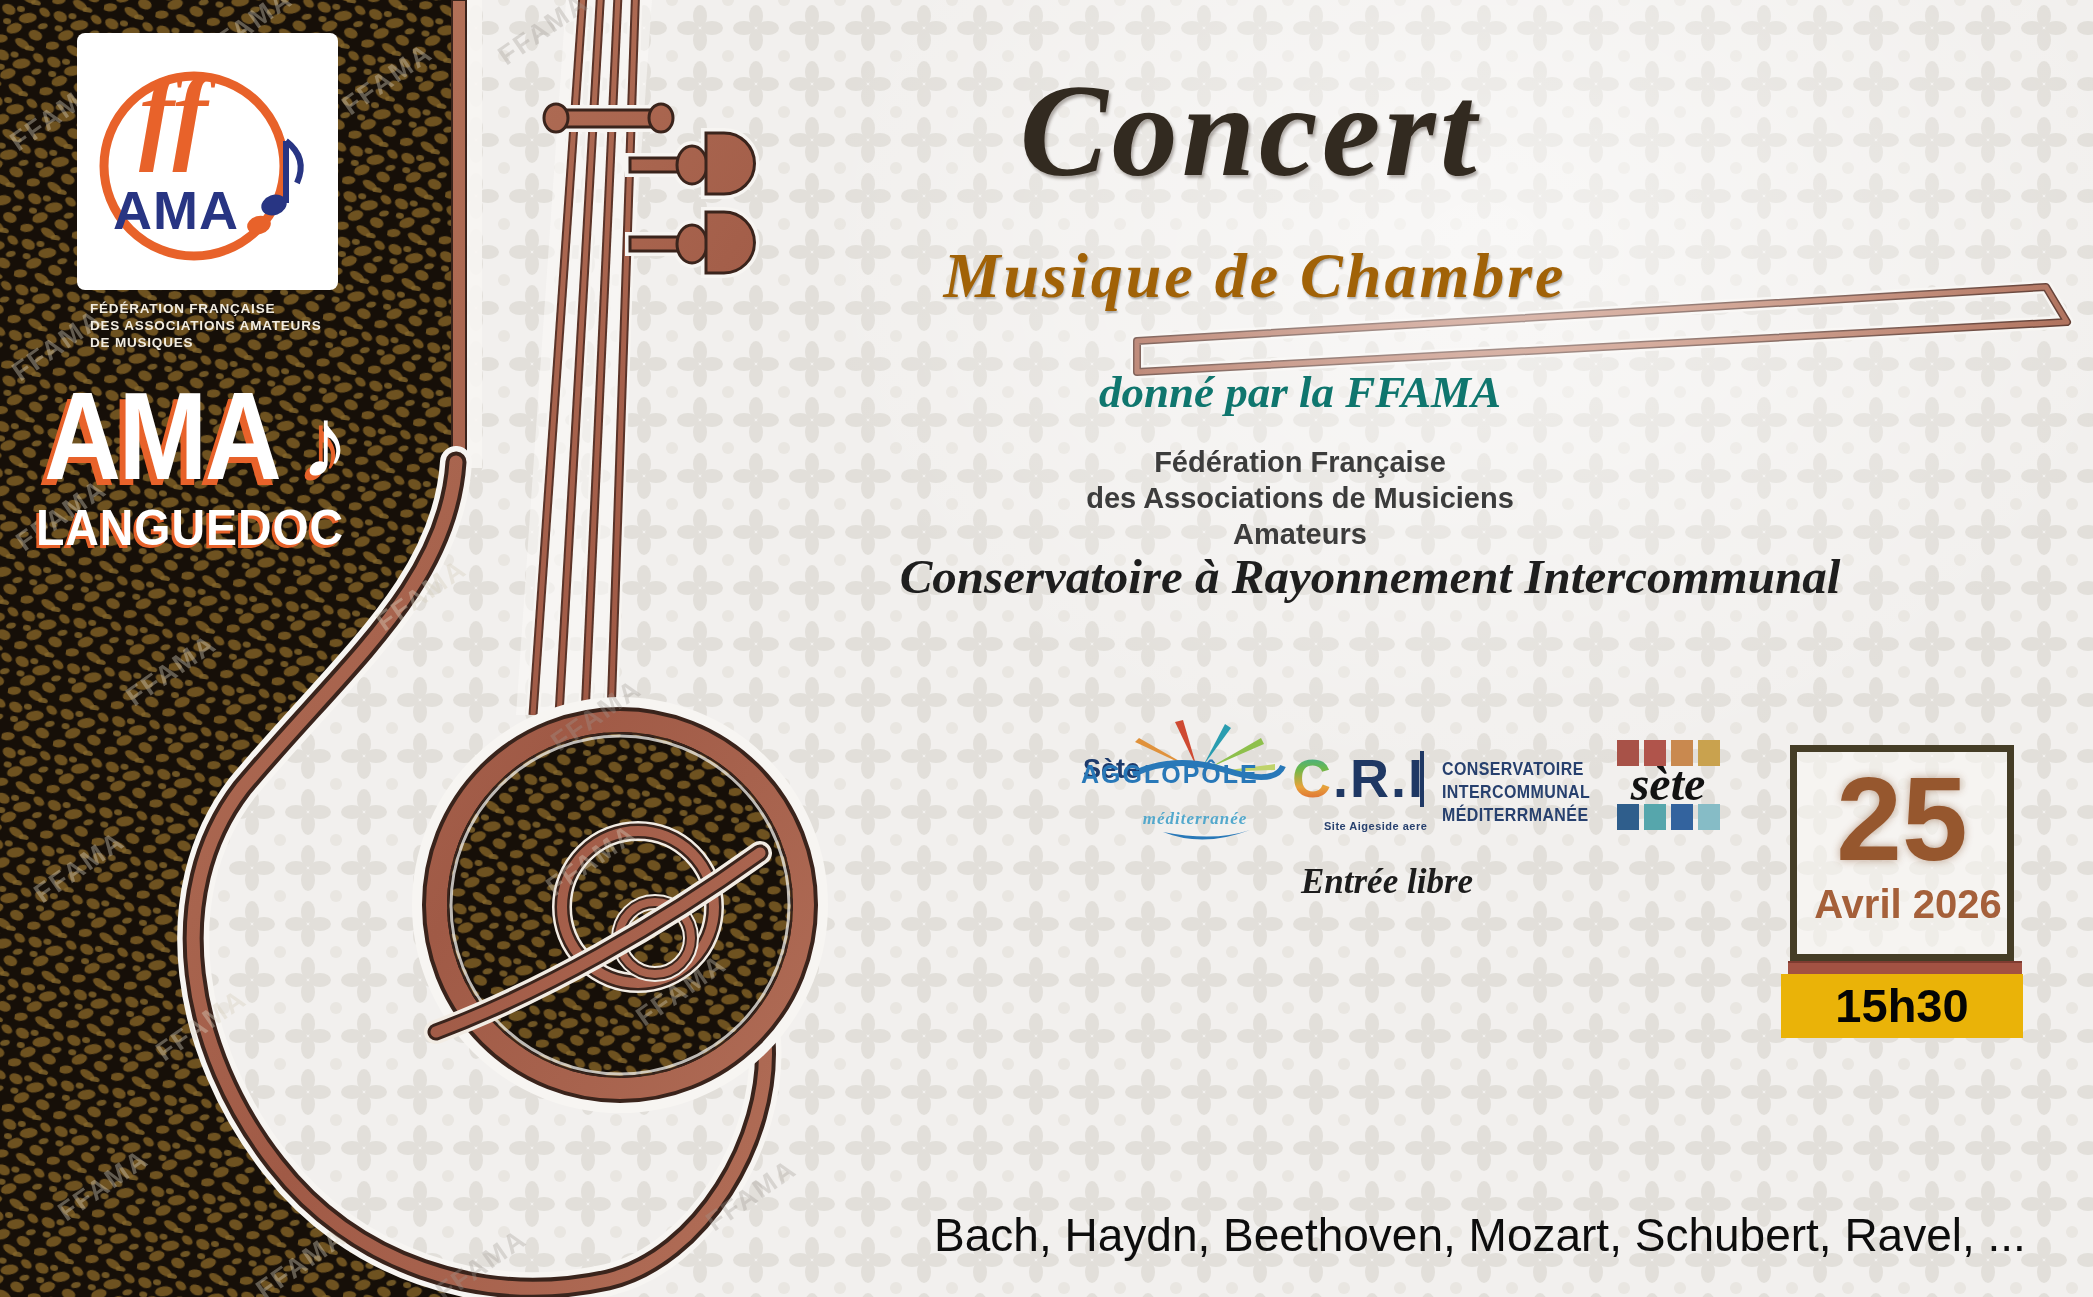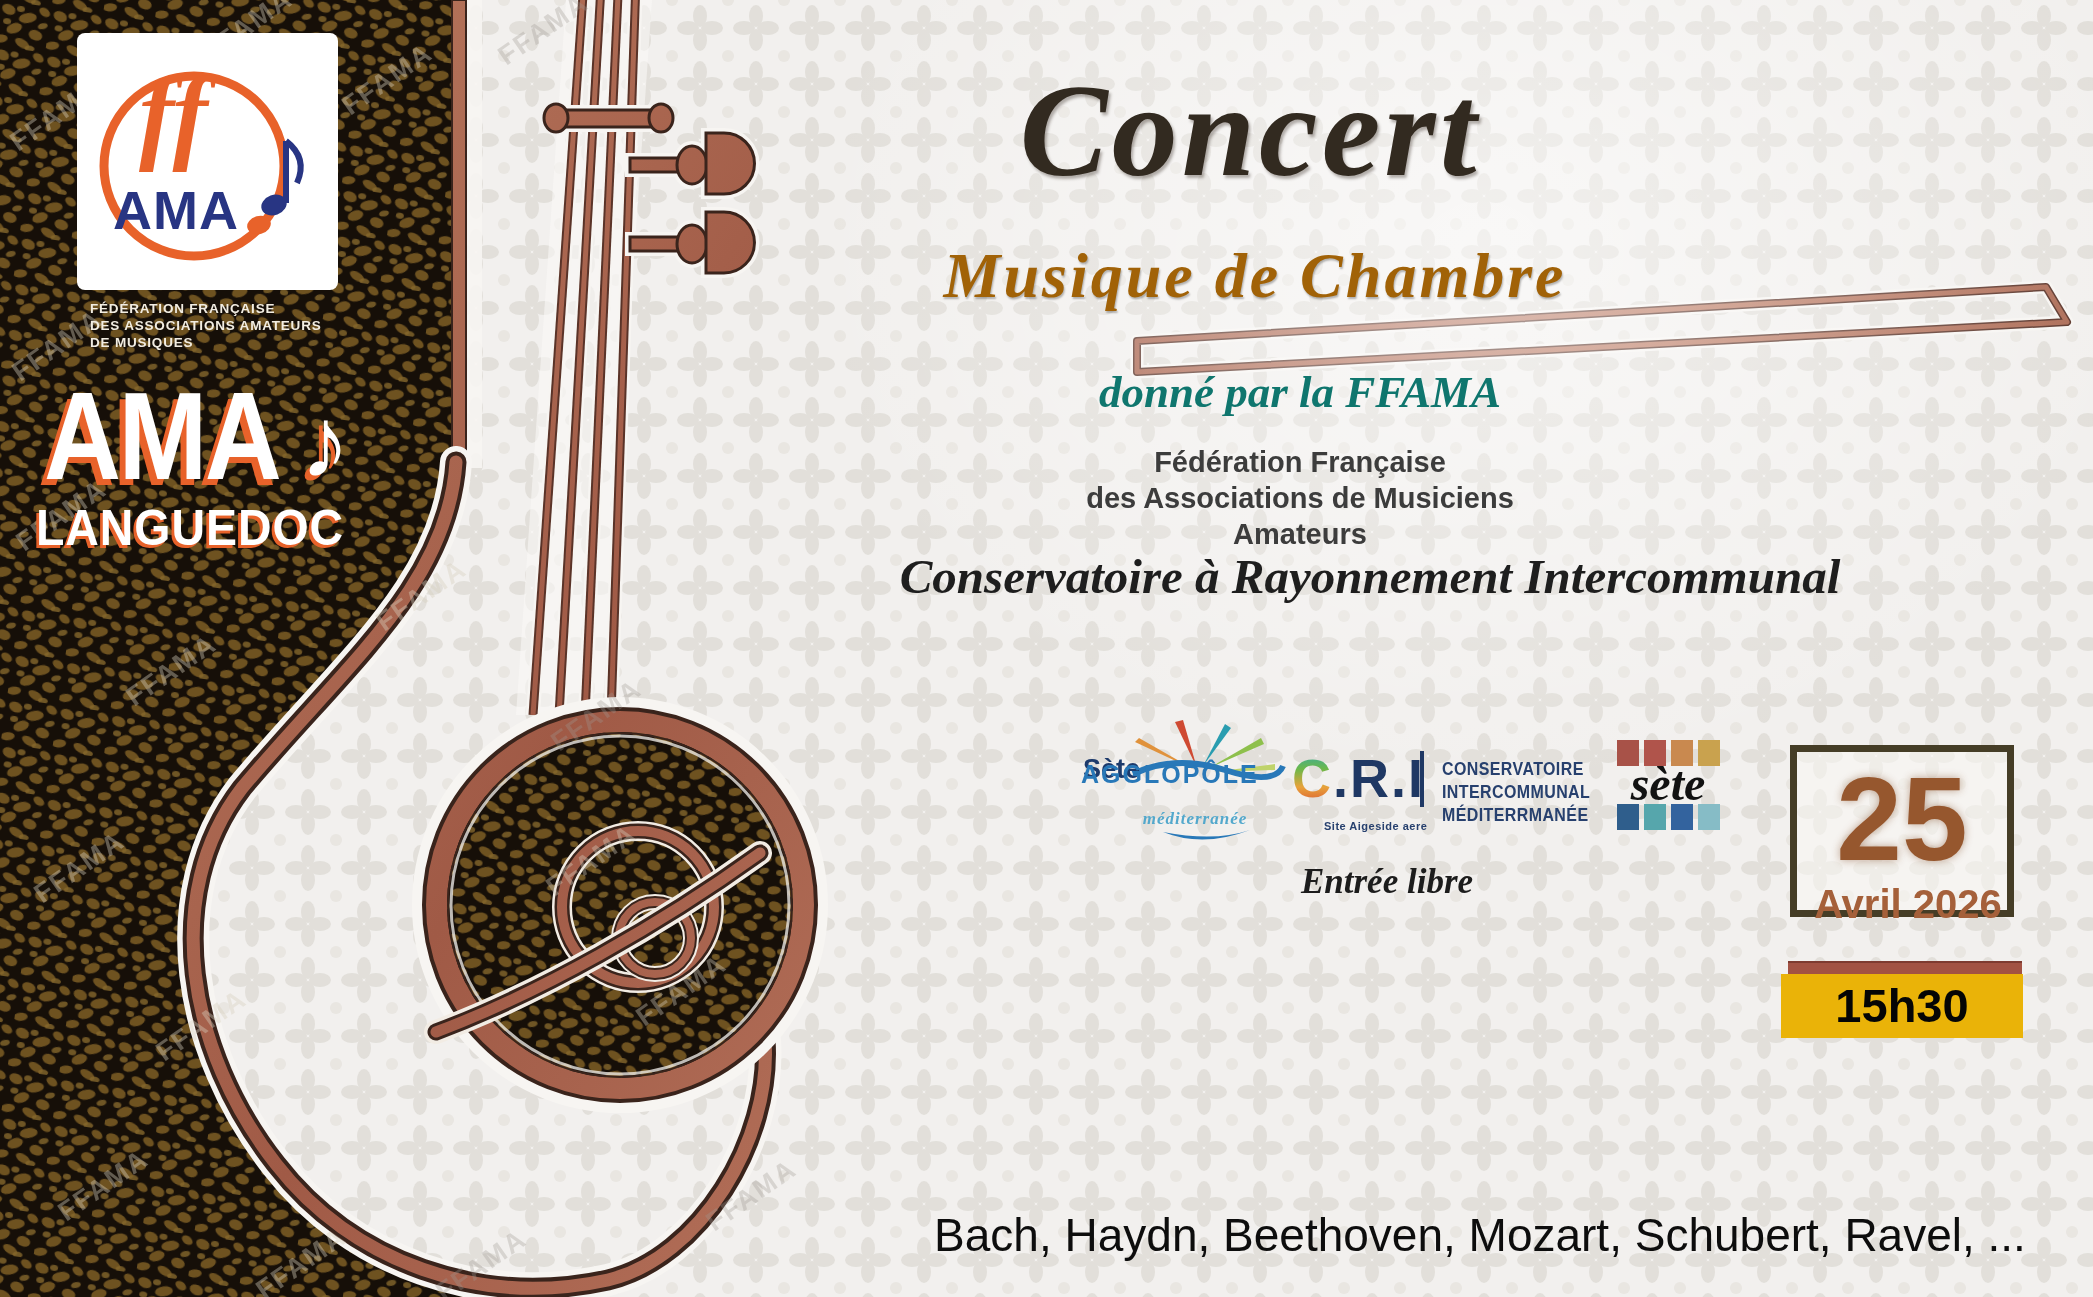--- a/index.html
+++ b/index.html
@@ -62,21 +62,21 @@
   .conserv{left:1442px;top:757px;width:200px;z-index:3;
     font:700 19px/23px "Liberation Sans",sans-serif;color:#27406E;letter-spacing:.5px;
     transform:scaleX(.84);transform-origin:left top;}
   .setelogo{left:1612px;top:740px;width:112px;text-align:center;z-index:3;}
   .sqrow{display:flex;justify-content:center;gap:5px;}
   .sq{width:22px;height:26px;}
   .setelogo .name{font:italic 700 48px/1 "Liberation Serif",serif;color:#121212;margin:-6px 0 -4px 0;}
   .entree{left:1282px;top:864px;width:210px;text-align:center;z-index:3;
     font:italic 700 35px/1 "Liberation Serif",serif;color:#1C1C1C;}
   
-  .datebox{left:1790px;top:745px;width:224px;height:172px;box-sizing:border-box;z-index:3;
+  .datebox{left:1790px;top:745px;width:224px;height:216px;box-sizing:border-box;z-index:3;
     border:7px solid #453D26;background:rgba(250,248,244,.55);text-align:center;}
   .datebox .day{font:800 118px/1 "Liberation Sans",sans-serif;color:#96572E;margin-top:8px;
     text-shadow:0 0 8px rgba(120,60,20,.45);}
   .datebox .monthyear{font:800 40px/1 "Liberation Sans",sans-serif;color:#A5603A;margin-top:6px;margin-left:12px;}
   .brickbar{left:1788px;top:961px;width:234px;height:13px;background:#A25243;
     border-top:2px solid #7E3B30;box-sizing:border-box;z-index:3;}
   .timebox{left:1781px;top:974px;width:242px;height:64px;background:#eab308;z-index:3;text-align:center;}
   .timebox .time{font:800 47px/64px "Liberation Sans",sans-serif;color:#050505;}
   
   .program{left:880px;top:1208px;width:1200px;text-align:center;z-index:3;

